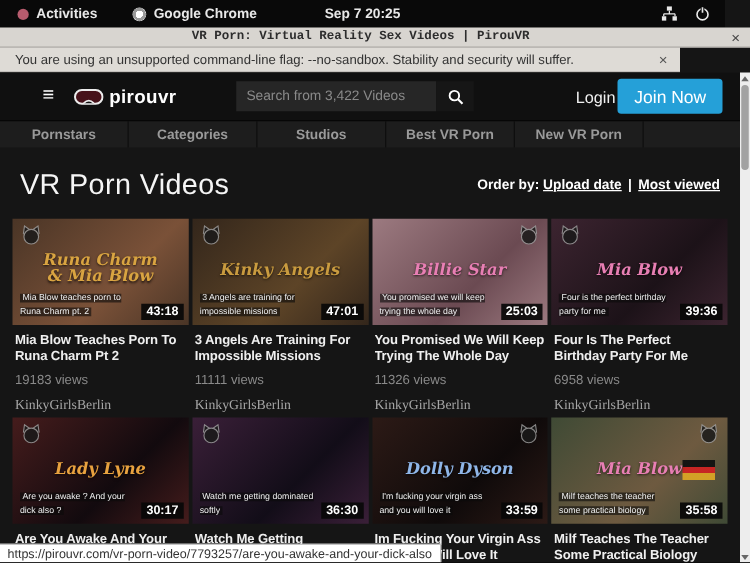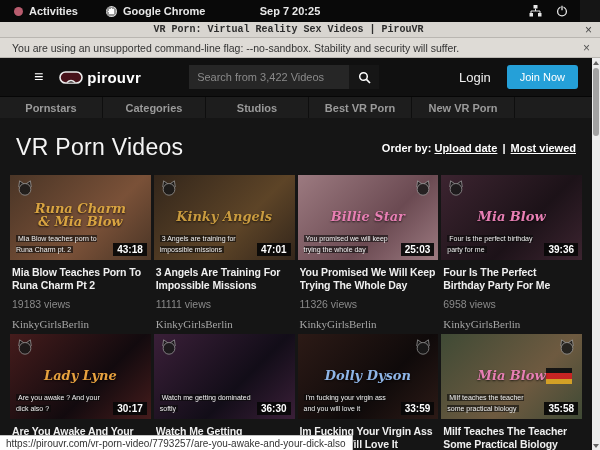--- a/index.html
+++ b/index.html
@@ -18,21 +18,21 @@
   .sysbar .right { margin-left:auto; display:flex; align-items:center; gap:14px; padding-right:12px; position:relative; }
 
   
   .titlebar { position:absolute; top:22px; left:0; width:600px; height:16px; background:#d8d5d0;
               border-bottom:1px solid #b9b6b1; display:flex; align-items:center; }
   .titlebar .ttl { flex:1; text-align:center; font-size:10px; font-weight:bold; color:#2d2d2d;
                    white-space:nowrap; overflow:hidden;font-family:Liberation Mono, monospace; }
   .titlebar .x { font-size:12px; color:#444; padding:0 8px; cursor:default; }
 
   
-  .infobar { position:absolute; top:38px; left:0; width:600px; height:20px; background:#dedbd6;
+  .infobar { position:absolute; top:38px; left:0; width:544px; height:20px; background:#dedbd6;
              border-bottom:1px solid #bab7b2; display:flex; align-items:center; font-size:10.5px; color:#333; }
   .infobar .msg { padding-left:12px; flex:1; }
   .infobar .x { padding:0 10px; color:#555; font-size:12px; }
 
   
   .viewport { position:absolute; top:58px; left:0; width:600px; height:392px; background:#151515; }
   .pagewrap { position:absolute; top:0; left:0; right:8px; bottom:0; overflow:hidden; background:#151515; }
 
   
   .vscroll { position:absolute; top:0; right:0; width:8px; height:100%; background:#ededed; }
@@ -45,23 +45,23 @@
   
   .site-header { height:38px; background:#101010; display:flex; align-items:center; padding:0 14px 0 34px; }
   .burger { color:#fff; font-size:16px; line-height:1; margin-right:16px; }
   .logo { display:flex; align-items:center; gap:4px; }
   .logo-txt { color:#fff; font-weight:bold; font-size:15px; letter-spacing:.3px; }
   .searchbox { display:flex; margin-left:48px; }
   .searchbox input { width:160px; height:24px; background:#262626; border:none; color:#9a9a9a;
                      font-size:11px; padding:0 8px; font-family:"Liberation Sans",sans-serif; outline:none; }
   .searchbox input::placeholder { color:#8a8a8a; }
   .search-btn { width:30px; height:24px; background:#161616; border:none; display:flex; align-items:center; justify-content:center; }
-  .auth { margin-left:auto; display:flex; align-items:center; gap:16px; }
+  .auth { margin-left:auto; display:flex; align-items:center; gap:2px; }
   .login { color:#f0f0f0; font-size:13px; }
-  .join { background:#25a0d8; color:#fff; font-size:11px; padding:6px 13px; border-radius:3px; border:none;
+  .join { background:#25a0d8; color:#fff; font-size:14px; padding:6px 13px; border-radius:3px; border:none;
           font-family:"Liberation Sans",sans-serif; }
 
   
   .nav { height:22px; background:#1d1d1d; display:flex; border-top:1px solid #060606; }
   .nav-item { width:103px; display:flex; align-items:center; justify-content:center;
               color:#9a9a9a; font-size:11px; font-weight:bold; border-right:1px solid #0e0e0e; }
 
   
   .heading { display:flex; align-items:center; padding:16px 16px 14px 16px; }
   .h1 { color:#f5f5f5; font-size:23px; font-weight:400; letter-spacing:.3px; }

